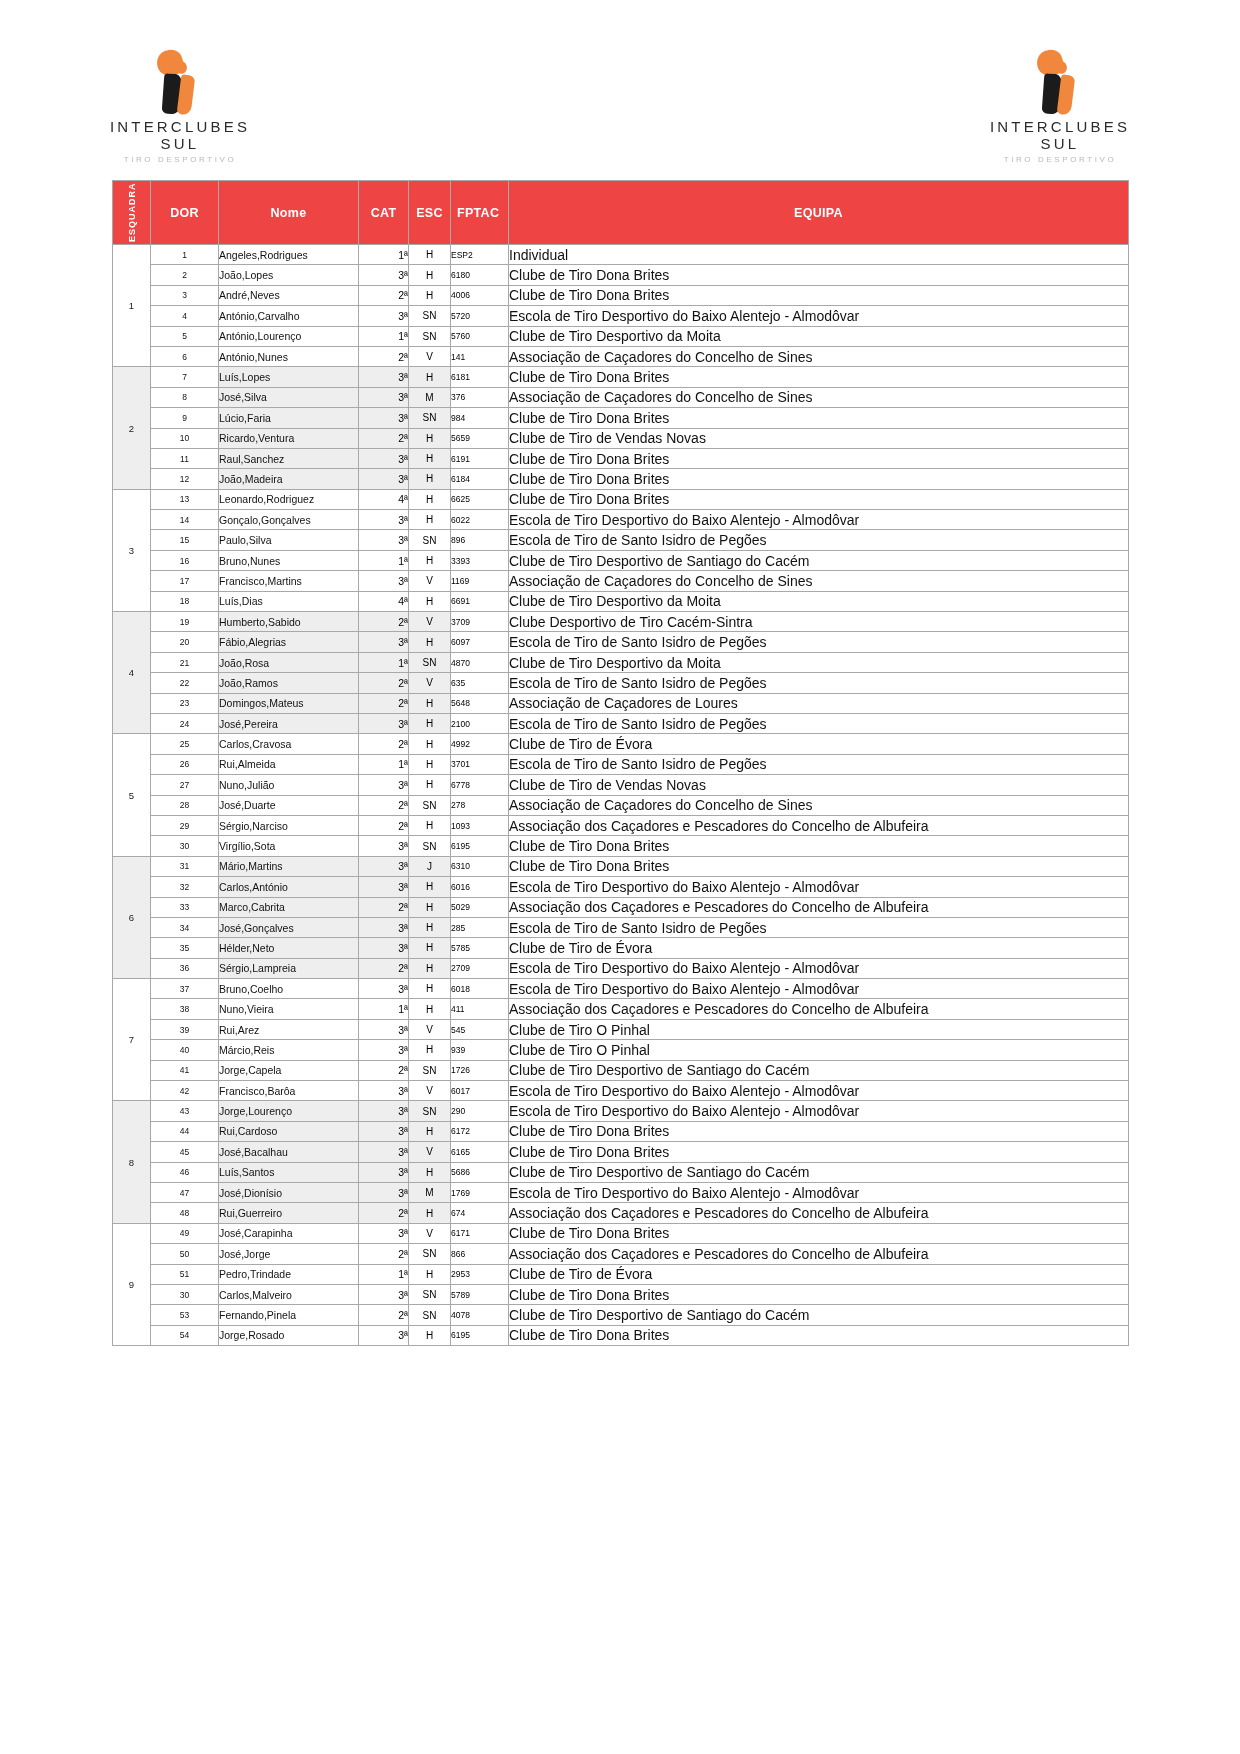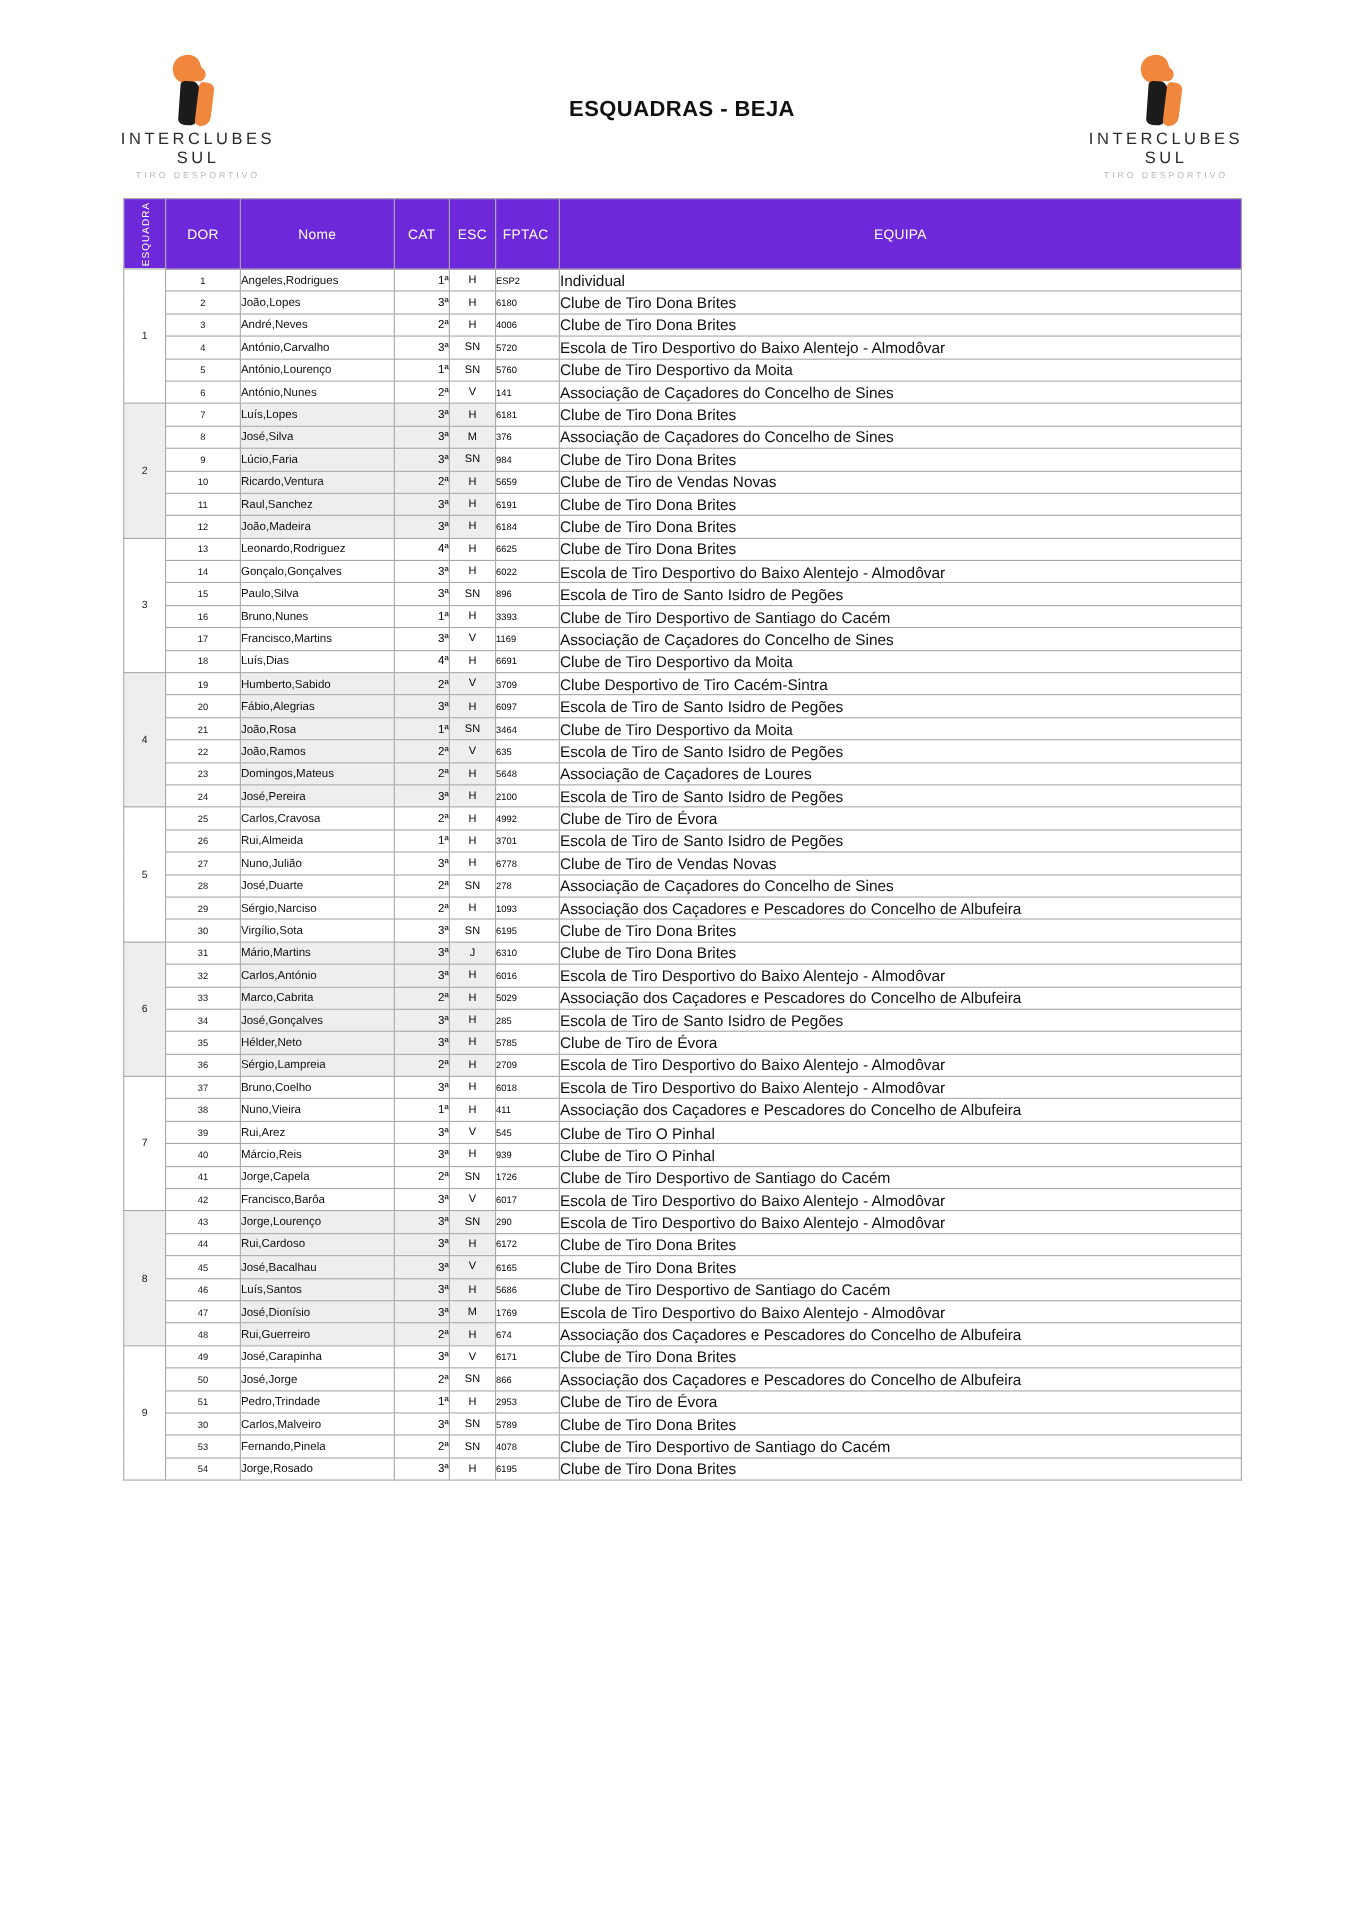--- a/index.html
+++ b/index.html
@@ -116,23 +116,23 @@
   
   col.c-esq { width: 38px; }
   col.c-dor { width: 68px; }
   col.c-nome { width: 140px; }
   col.c-cat { width: 50px; }
   col.c-esc { width: 42px; }
   col.c-fptac { width: 58px; }
   col.c-equipa { width: 620px; }
 
   thead th {
-    background: #6d28d9;
+    background: #ef4444;
     color: #ffffff;
-    font-weight: normal;
+    font-weight: bold;
     font-size: 12.5px;
     height: 64px;
     text-align: center;
     letter-spacing: 0.3px;
     margin-left: 12px;
   }
   thead th.esq-head {
     font-size: 9px;
     letter-spacing: 1px;
     writing-mode: vertical-rl;
@@ -194,21 +194,20 @@
 
     <div class="logo left">
       <div class="logo-mark">
         <div class="logo-dot"></div>
         <div class="logo-stem"></div>
       </div>
       <div class="logo-name">INTERCLUBES  SUL</div>
       <div class="logo-sub">TIRO  DESPORTIVO</div>
     </div>
 
-    <div class="doc-title">ESQUADRAS - BEJA</div>
 
     <div class="logo right">
       <div class="logo-mark">
         <div class="logo-dot"></div>
         <div class="logo-stem"></div>
       </div>
       <div class="logo-name">INTERCLUBES  SUL</div>
       <div class="logo-sub">TIRO  DESPORTIVO</div>
     </div>
 
@@ -399,21 +398,21 @@
             <td class="cat">3ª</td>
             <td class="esc">H</td>
             <td class="fptac">6097</td>
             <td class="equipa">Escola de Tiro de Santo Isidro de Pegões</td>
           </tr>
           <tr class="shaded">
             <td class="dor">21</td>
             <td class="nome">João,Rosa</td>
             <td class="cat">1ª</td>
             <td class="esc">SN</td>
-            <td class="fptac">3464</td>
+            <td class="fptac">4870</td>
             <td class="equipa">Clube de Tiro Desportivo da Moita</td>
           </tr>
           <tr class="shaded">
             <td class="dor">22</td>
             <td class="nome">João,Ramos</td>
             <td class="cat">2ª</td>
             <td class="esc">V</td>
             <td class="fptac">635</td>
             <td class="equipa">Escola de Tiro de Santo Isidro de Pegões</td>
           </tr>

